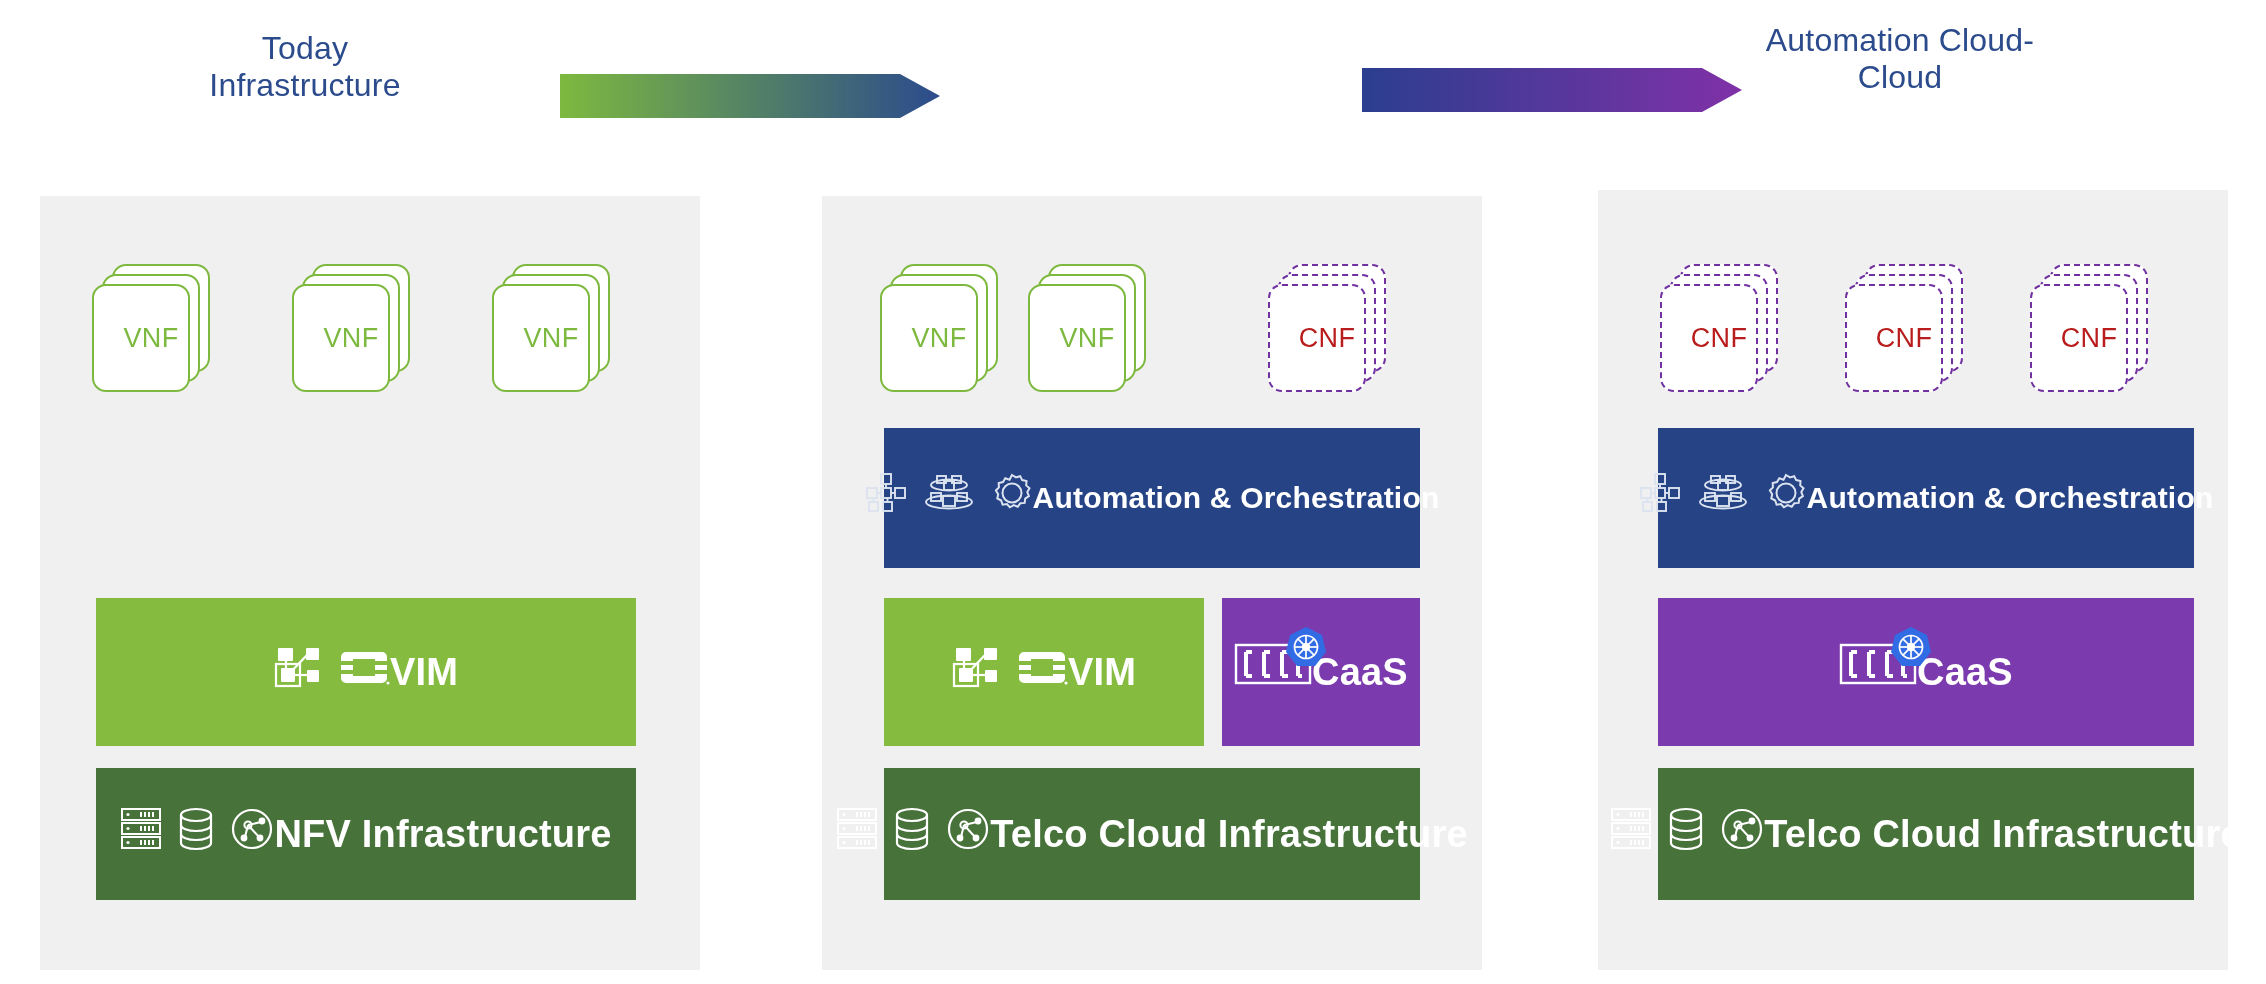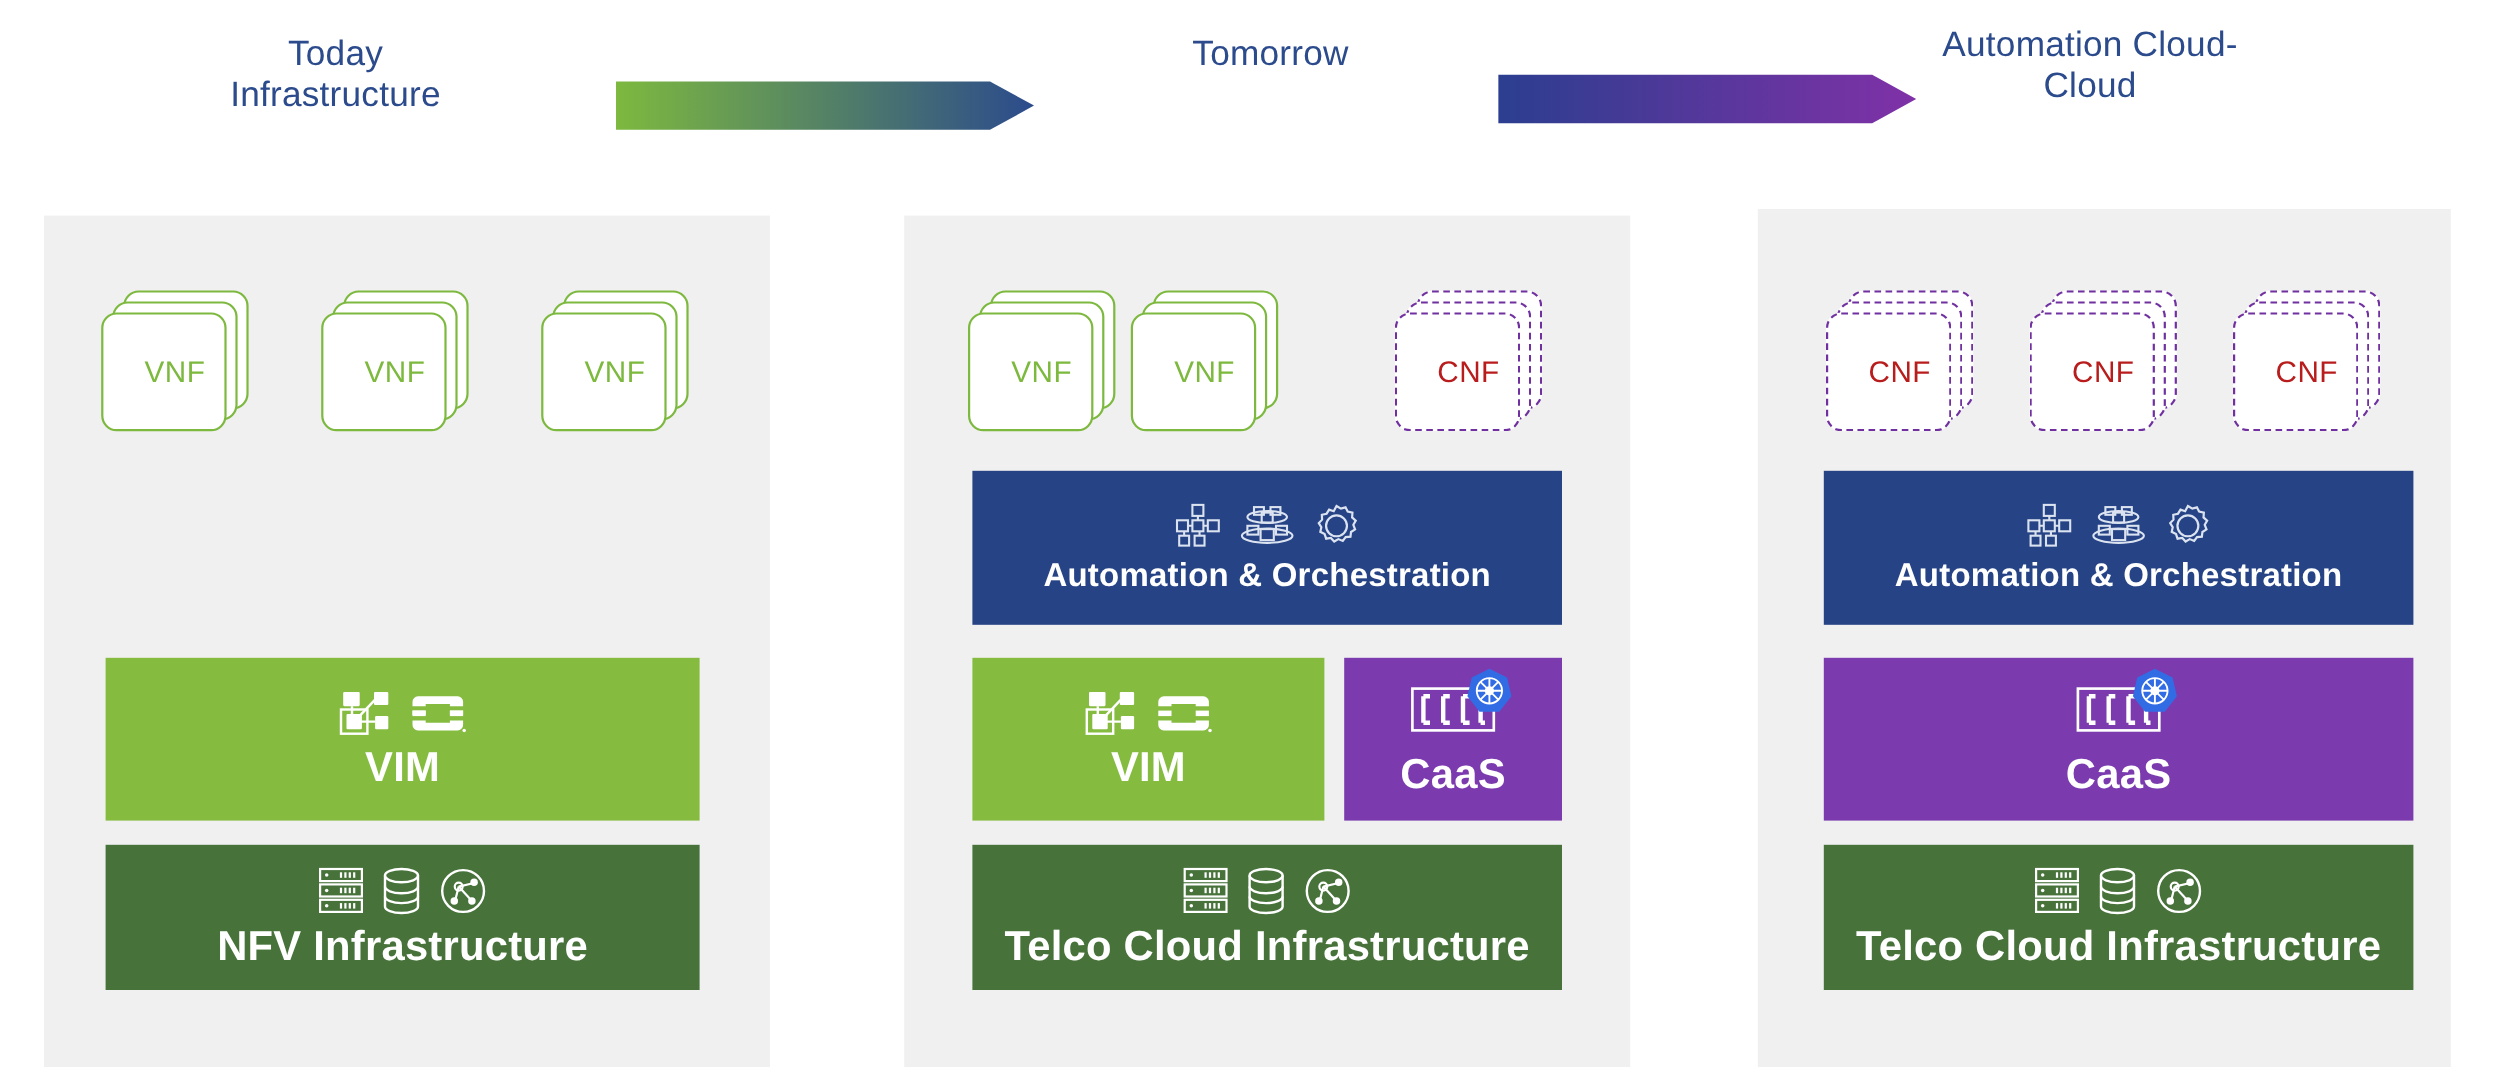--- a/index.html
+++ b/index.html
@@ -19,36 +19,36 @@
   .col-title span{display:block;}
 
   .arrow{position:absolute;}
 
   
   .panel{position:absolute;background:#F0F0F0;}
 
   
   .fn-stack{position:absolute;width:118px;height:128px;}
   .fn-stack .layer{
-    position:absolute;box-sizing:border-box;width:114px;height:108px;
+    position:absolute;box-sizing:border-box;width:98px;height:108px;
     border-radius:14px;background:#ffffff;padding-left:20px;
   }
   .fn-stack .l3{left:20px;top:0px;}
   .fn-stack .l2{left:10px;top:10px;}
   .fn-stack .l1{left:0px;top:20px;
     display:flex;align-items:center;justify-content:center;}
   .fn-stack.vnf .layer{border:2.2px solid #7DB93F;}
   .fn-stack.vnf .lbl{color:#7DB93F;}
   .fn-stack.cnf .layer{border:2.4px dashed #7030A0;}
   .fn-stack.cnf .lbl{color:#b91c1c;}
   .fn-stack .lbl{font-size:27px;font-weight:400;letter-spacing:.4px;}
 
   
   .bar{
-    position:absolute;display:flex;flex-direction:column;
+    position:absolute;display:flex;flex-direction:row;
     align-items:center;justify-content:center;box-sizing:border-box;
   }
   .bar .icons{display:flex;align-items:center;justify-content:center;gap:16px;margin-bottom:10px;}
   .bar .bar-label{
     color:#ffffff;font-size:38px;font-weight:700;letter-spacing:.2px;
     line-height:1;white-space:nowrap;
   }
   .bar.tall .bar-label{font-size:30px;}
   .bar.caas .icons{margin-bottom:12px;}
 
@@ -59,21 +59,20 @@
 <body>
 
 <div class="stage">
 
   <div class="col-title" style="left:150px;top:30px;width:310px;">
     <span>Today</span>
     <span>Infrastructure</span>
   </div>
 
   <div class="col-title" style="left:1000px;top:30px;width:310px;">
-    <span>Tomorrow</span>
   </div>
 
   <div class="col-title" style="left:1700px;top:22px;width:400px;">
     <span>Automation Cloud-</span>
     <span>Cloud</span>
   </div>
 
   <svg class="arrow" style="left:560px;top:68px;" width="380" height="56" viewBox="0 0 380 56">
     <defs>
       <linearGradient id="gradA" x1="0" y1="0" x2="1" y2="0">

